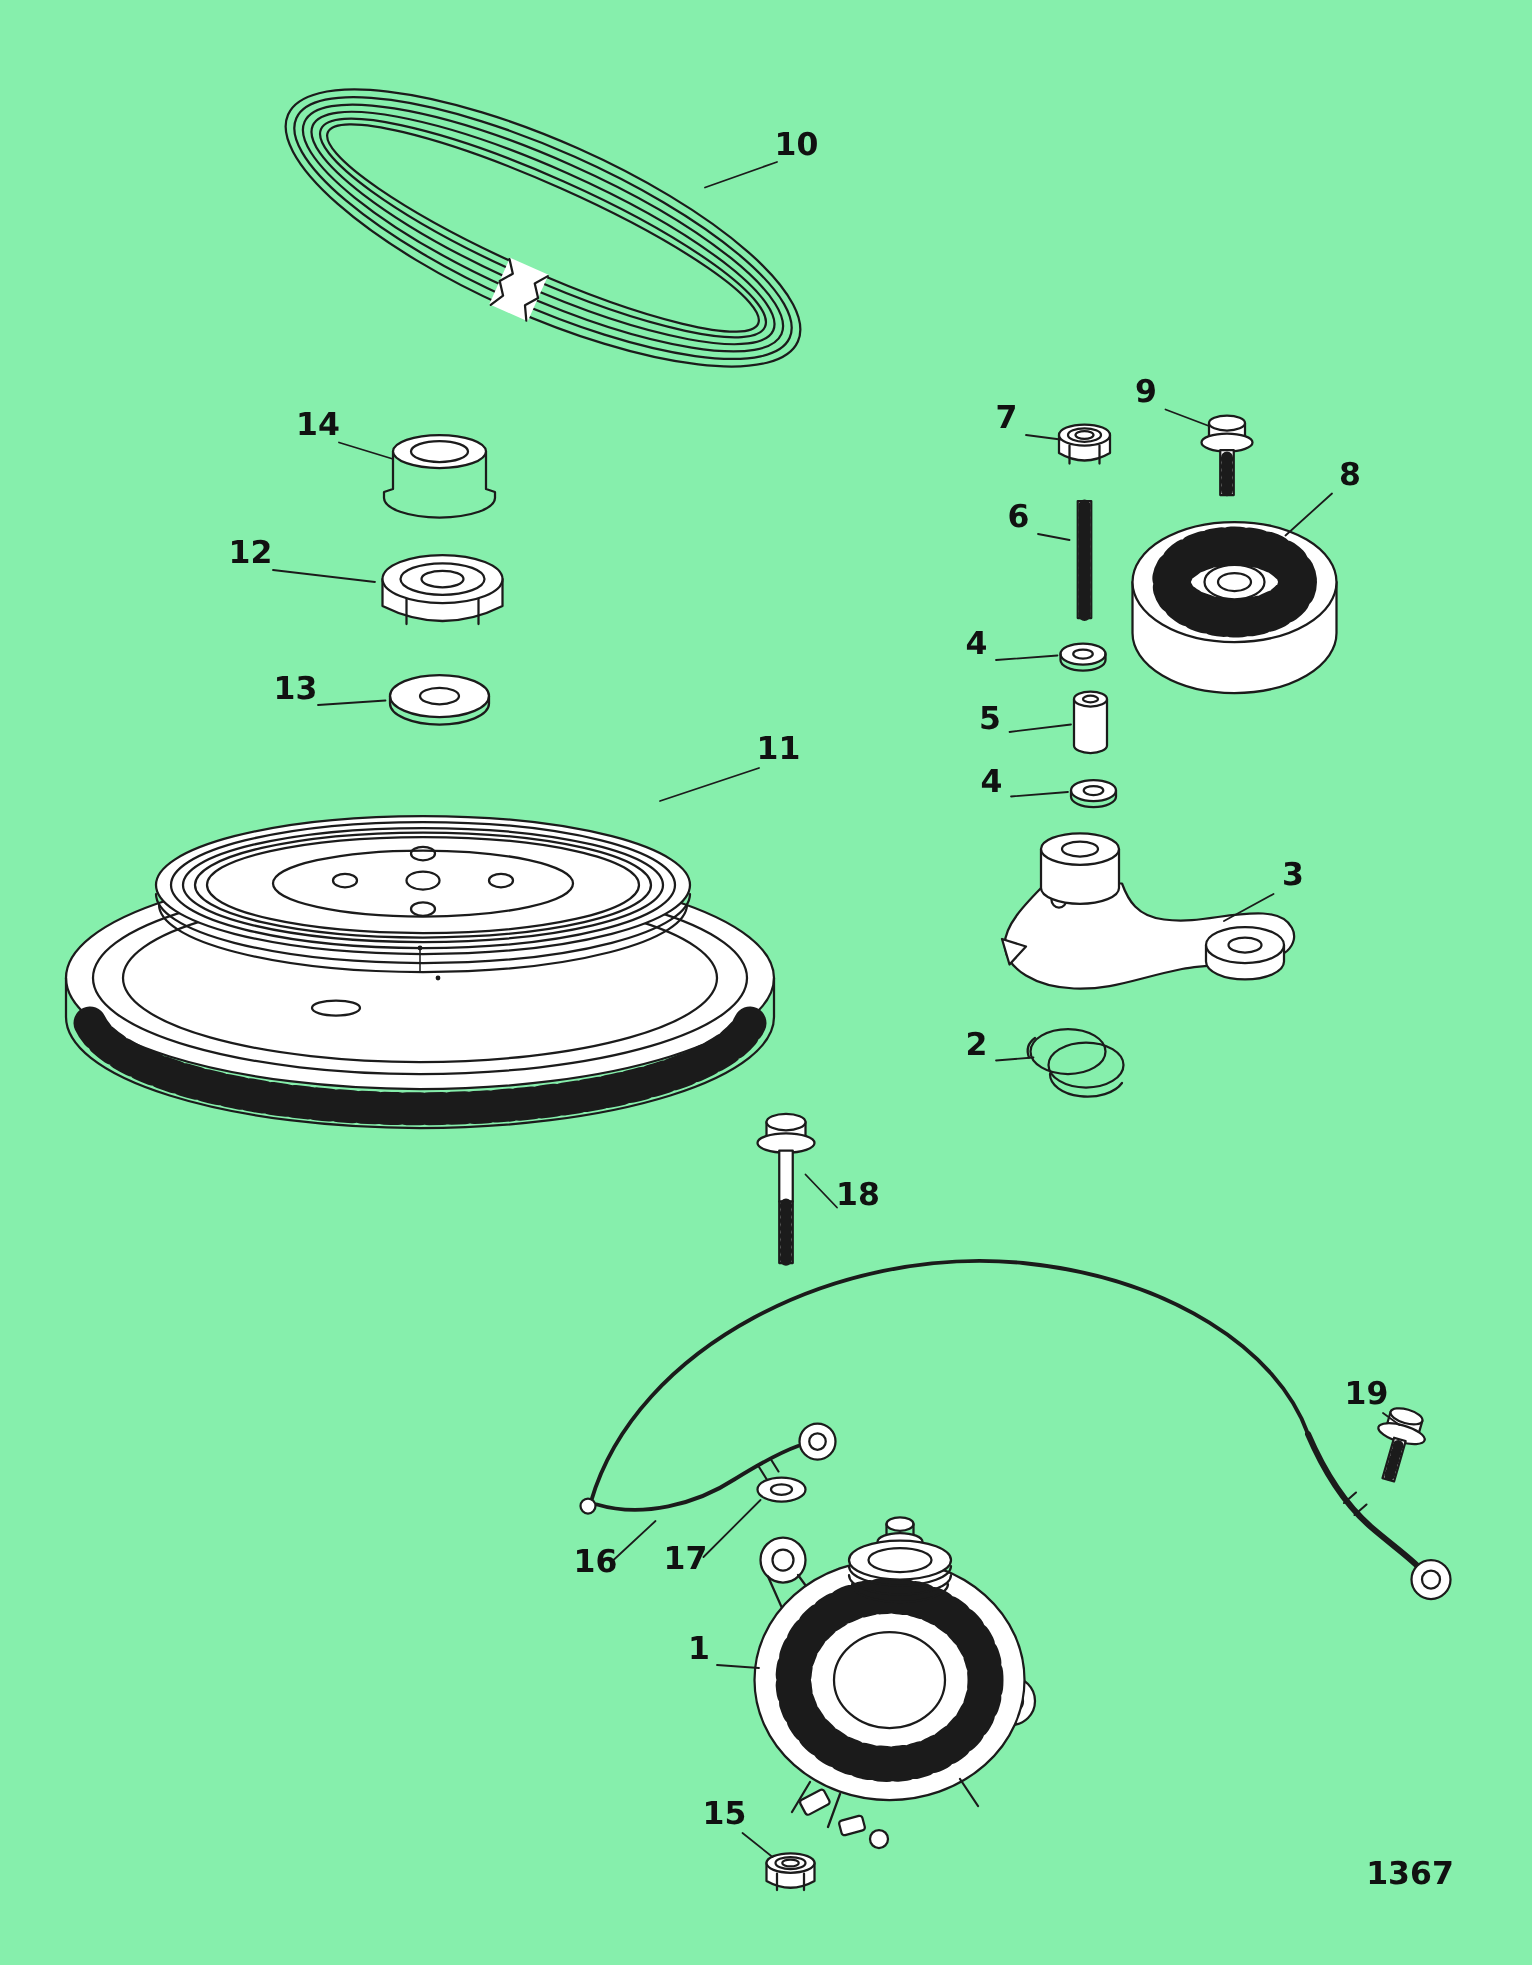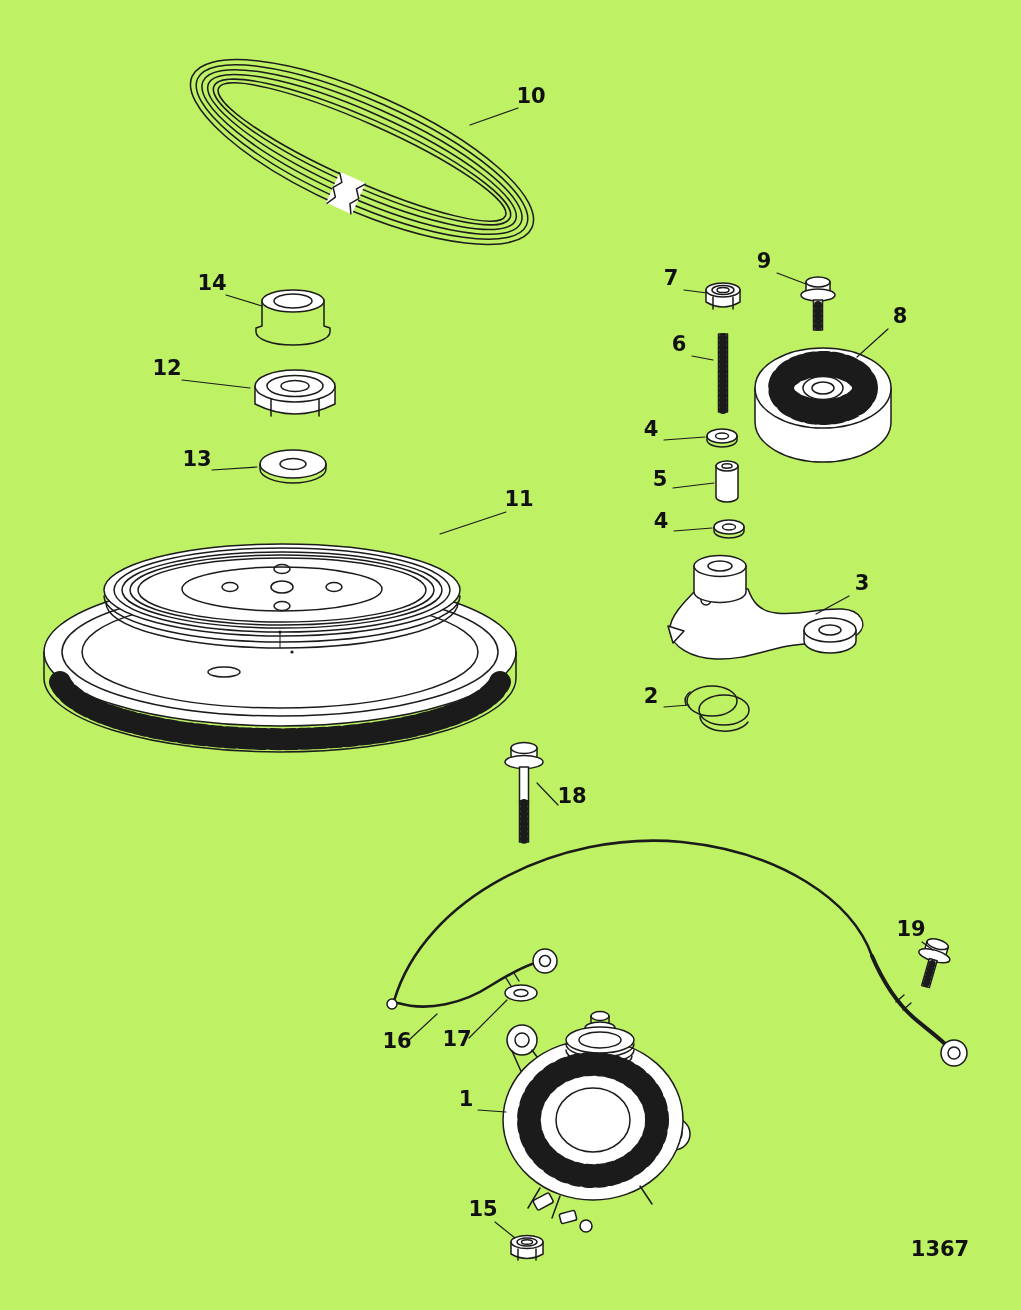--- a/index.html
+++ b/index.html
@@ -1,16 +1,16 @@
 <!DOCTYPE html>
 <html><head>
 <meta charset="utf-8">
 <style>
   html,body{margin:0;padding:0;background:#ffffff;}
-  .stage{position:relative;width:1021px;height:1310px;background:#bef264;overflow:hidden;}
+  .stage{position:relative;width:1021px;height:1310px;background:#86efac;overflow:hidden;}
   svg{display:block;}
   .callout{font-family:"DejaVu Sans",sans-serif;font-size:21px;font-weight:bold;}
   .pageno{font-family:"DejaVu Sans",sans-serif;font-size:21px;font-weight:bold;}
 </style>
 </head>
 <body>
 
 <div class="stage">
 <svg width="1021" height="1310" viewBox="0 0 1021 1310" stroke="#1b1b1b" stroke-width="1.5" fill="none" stroke-linecap="round" stroke-linejoin="round">
 

